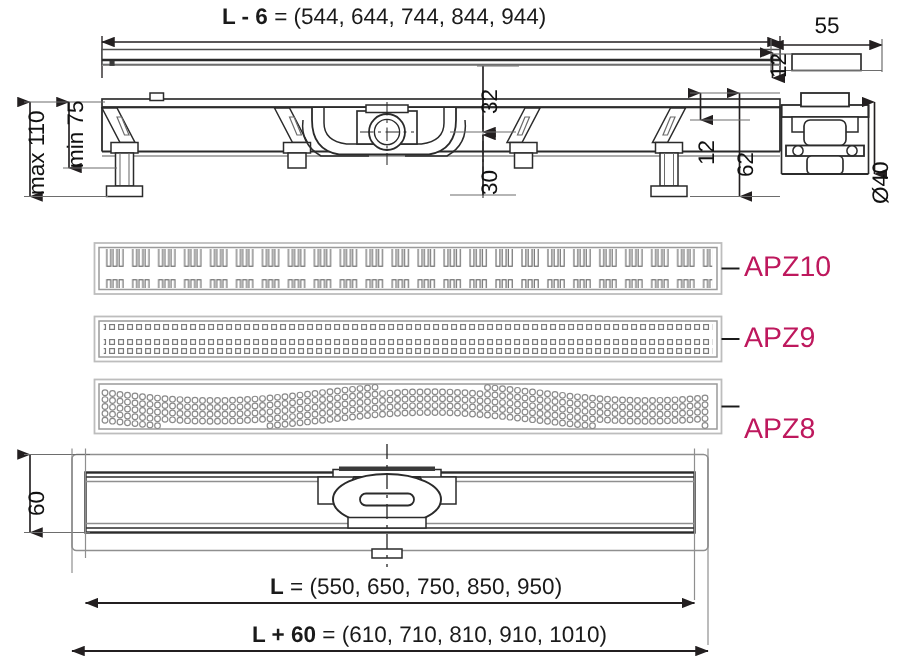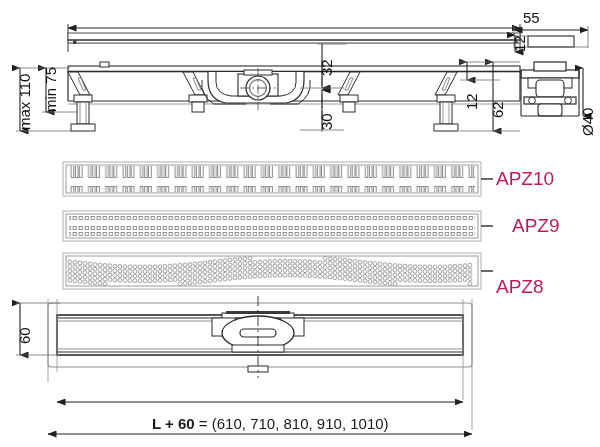--- a/index.html
+++ b/index.html
@@ -623,40 +623,50 @@
 
     <g>
       <line x1="57" y1="402" x2="463" y2="402" stroke="#231f20" stroke-width="1.2" marker-start="url(#arrHeadStart)" marker-end="url(#arrHead)"></line>
     </g>
 
     <g>
       <line x1="48" y1="434" x2="472" y2="434" stroke="#231f20" stroke-width="1.2" marker-start="url(#arrHeadStart)" marker-end="url(#arrHead)"></line>
     </g>
   </svg>
 
+  <div class="eqline" style="left:148px; top:3px;">
+    <b>L - 6</b>
+    <span>=</span>
+    <span>(544, 644, 744, 844, 944)</span>
+  </div>
 
   <div class="dimtext vert" style="left:16px; top:130px;">max 110</div>
   <div class="dimtext vert" style="left:42px; top:112px;">min 75</div>
 
   <div class="dimtext vert" style="left:318px; top:76px;">32</div>
   <div class="dimtext vert" style="left:318px; top:130px;">30</div>
 
   <div class="dimtext vert" style="left:463px; top:110px;">12</div>
   <div class="dimtext vert" style="left:489px; top:118px;">62</div>
 
-  <div class="dimtext" style="left:523px; top:9px;">55</div>
+  <div class="dimtext" style="left:543px; top:9px;">55</div>
   <div class="dimtext vert" style="left:511px; top:52px;">12</div>
   <div class="dimtext vert" style="left:579px; top:136px;">Ø40</div>
 
   <div class="label-grate" style="left:496px; top:168px;">APZ10</div>
-  <div class="label-grate" style="left:512px; top:215px;">APZ9</div>
+  <div class="label-grate" style="left:496px; top:215px;">APZ9</div>
   <div class="label-grate" style="left:496px; top:260px;margin-top:16px;">APZ8</div>
 
   <div class="dimtext vert" style="left:16px; top:344px;">60</div>
 
-
-  <div class="eqline" style="left:152px; top:415px;">
+  <div class="eqline" style="left:180px; top:383px;">
+    <b>L</b>
+    <span>=</span>
+    <span>(550, 650, 750, 850, 950)</span>
+  </div>
+
+  <div class="eqline" style="left:168px; top:415px;">
     <b>L + 60</b>
     <span>=</span>
     <span>(610, 710, 810, 910, 1010)</span>
   </div>
 
 </div>
 
 </body></html>

